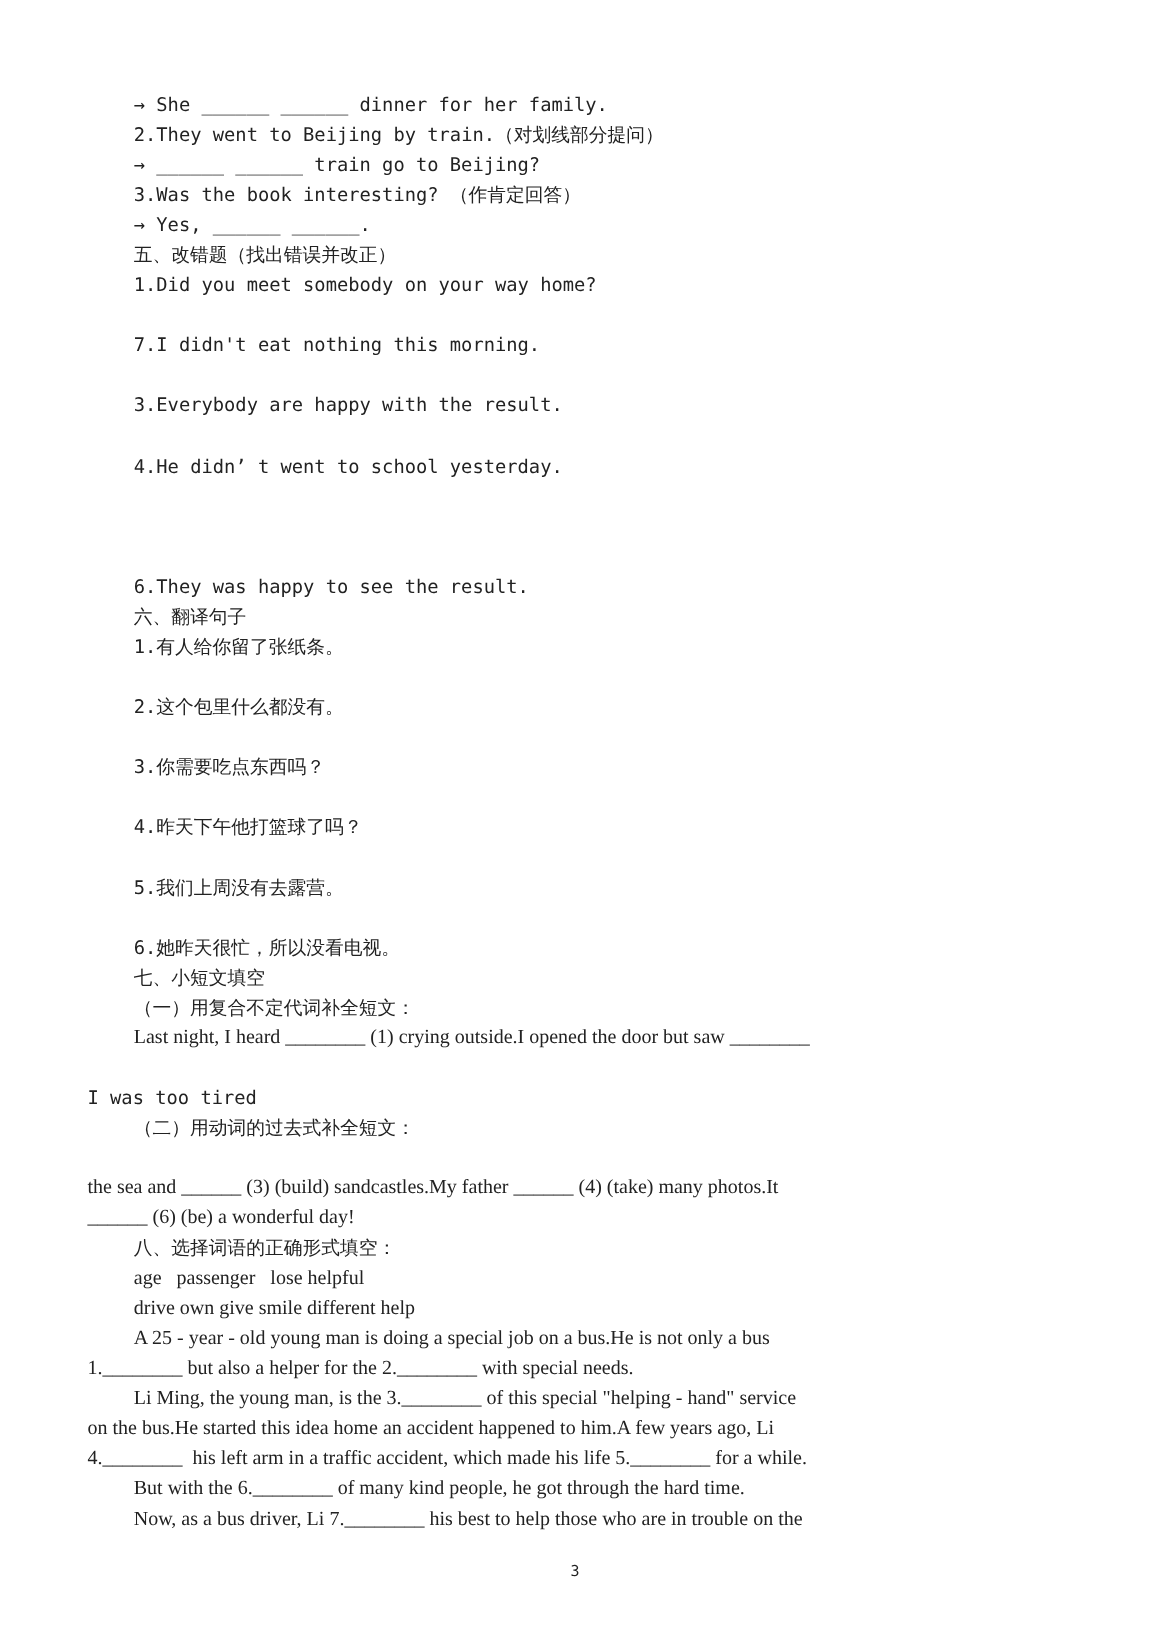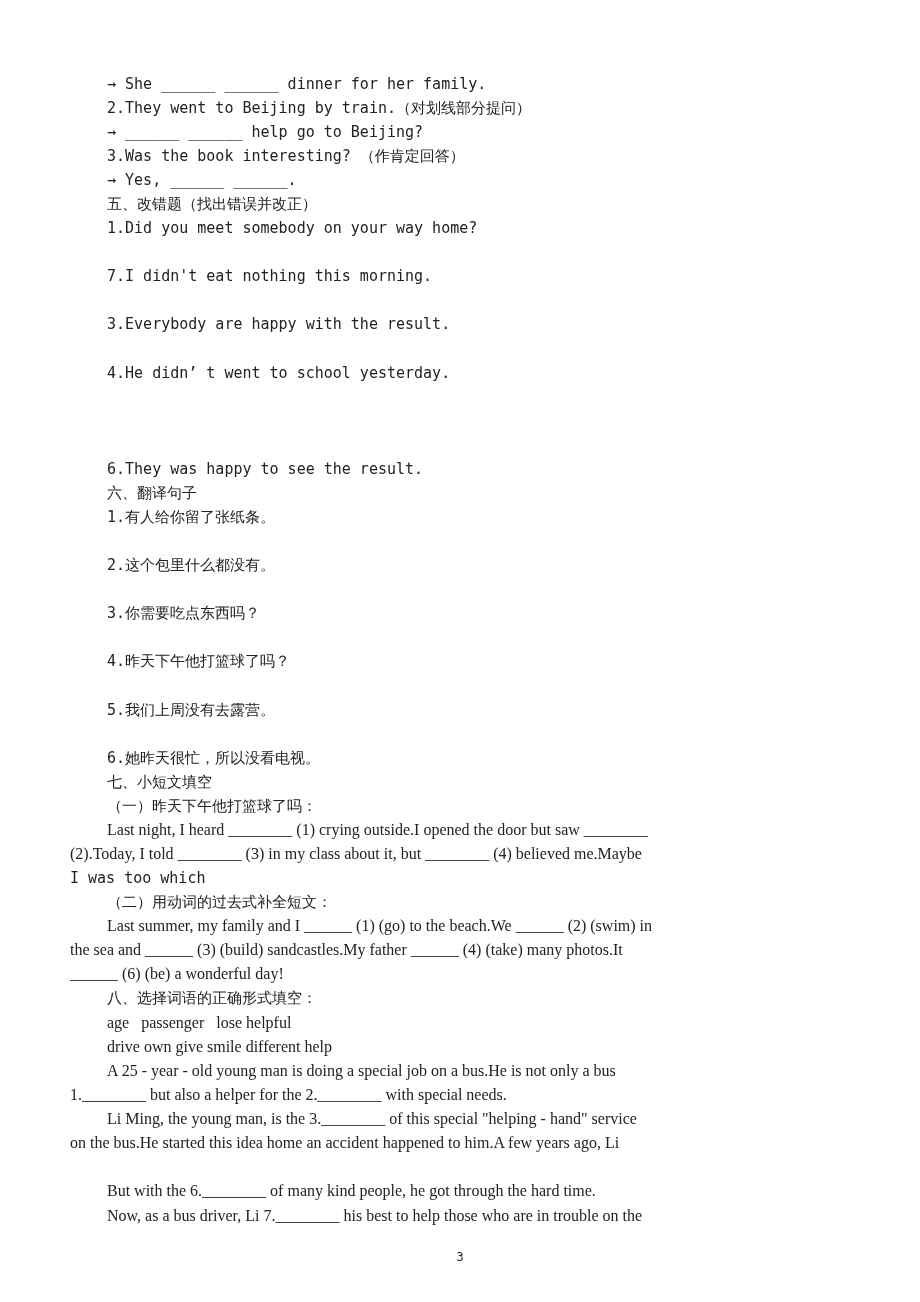--- a/index.html
+++ b/index.html
@@ -11,54 +11,53 @@
   .narrow { font-family: Liberation Serif, serif; font-size: 16px; }
   .pageno { position: absolute; left: 0; width: 920px; text-align: center; top: 1250px; font-size: 12px; }
 </style>
 </head>
 <body>
 
 <div class="page">
 
   <div class="line" style="top:74px">→ She ______ ______ dinner for her family.</div>
   <div class="line" style="top:98px"><span>2.They went to Beijing </span><span class="u">by train</span><span>.（对划线部分提问）</span></div>
-  <div class="line" style="top:122px">→ ______ ______ help go to Beijing?</div>
+  <div class="line" style="top:122px">→ ______ ______ train go to Beijing?</div>
   <div class="line" style="top:146px">3.Was the book interesting? （作肯定回答）</div>
   <div class="line" style="top:170px">→ Yes, ______ ______.</div>
 
   <div class="line" style="top:194px">五、改错题（找出错误并改正）</div>
   <div class="line" style="top:218px">1.Did you meet somebody on your way home?</div>
   <div class="line" style="top:266px">7.I didn't eat nothing this morning.</div>
   <div class="line" style="top:314px">3.Everybody are happy with the result.</div>
   <div class="line" style="top:363px">4.He didn’ t went to school yesterday.</div>
   <div class="line" style="top:459px">6.They was happy to see the result.</div>
 
   <div class="line" style="top:483px">六、翻译句子</div>
   <div class="line" style="top:507px">1.有人给你留了张纸条。</div>
   <div class="line" style="top:555px">2.这个包里什么都没有。</div>
   <div class="line" style="top:603px">3.你需要吃点东西吗？</div>
   <div class="line" style="top:651px">4.昨天下午他打篮球了吗？</div>
   <div class="line" style="top:700px">5.我们上周没有去露营。</div>
   <div class="line" style="top:748px">6.她昨天很忙，所以没看电视。</div>
 
   <div class="line" style="top:772px">七、小短文填空</div>
-  <div class="line" style="top:796px; left:107px">（一）昨天下午他打篮球了吗：</div>
+  <div class="line" style="top:796px; left:107px">（一）用复合不定代词补全短文：</div>
   <div class="line narrow" style="top:820px; left:107px">Last night, I heard ________ (1) crying outside.I opened the door but saw ________</div>
-  <div class="line narrow" style="top:844px; left:70px">(2).Today, I told ________ (3) in my class about it, but ________ (4) believed me.Maybe</div>
-  <div class="line" style="top:868px; left:70px">I was too which</div>
+  <div class="line" style="top:868px; left:70px">I was too tired</div>
 
   <div class="line" style="top:892px; left:107px">（二）用动词的过去式补全短文：</div>
-  <div class="line narrow" style="top:916px; left:107px">Last summer, my family and I ______ (1) (go) to the beach.We ______ (2) (swim) in</div>
   <div class="line narrow" style="top:940px; left:70px">the sea and ______ (3) (build) sandcastles.My father ______ (4) (take) many photos.It</div>
   <div class="line narrow" style="top:964px; left:70px">______ (6) (be) a wonderful day!</div>
 
   <div class="line" style="top:988px">八、选择词语的正确形式填空：</div>
   <div class="line narrow" style="top:1013px">age   passenger   lose helpful</div>
   <div class="line narrow" style="top:1037px">drive own give smile different help</div>
   <div class="line narrow" style="top:1061px">A 25 - year - old young man is doing a special job on a bus.He is not only a bus</div>
   <div class="line narrow" style="top:1085px; left:70px">1.________ but also a helper for the 2.________ with special needs.</div>
   <div class="line narrow" style="top:1109px">Li Ming, the young man, is the 3.________ of this special "helping - hand" service</div>
   <div class="line narrow" style="top:1133px; left:70px">on the bus.He started this idea home an accident happened to him.A few years ago, Li</div>
+  <div class="line narrow" style="top:1157px; left:70px">4.________  his left arm in a traffic accident, which made his life 5.________ for a while.</div>
   <div class="line narrow" style="top:1181px">But with the 6.________ of many kind people, he got through the hard time.</div>
   <div class="line narrow" style="top:1206px">Now, as a bus driver, Li 7.________ his best to help those who are in trouble on the</div>
 
   <div class="pageno">3</div>
 </div>
 
 </body></html>

